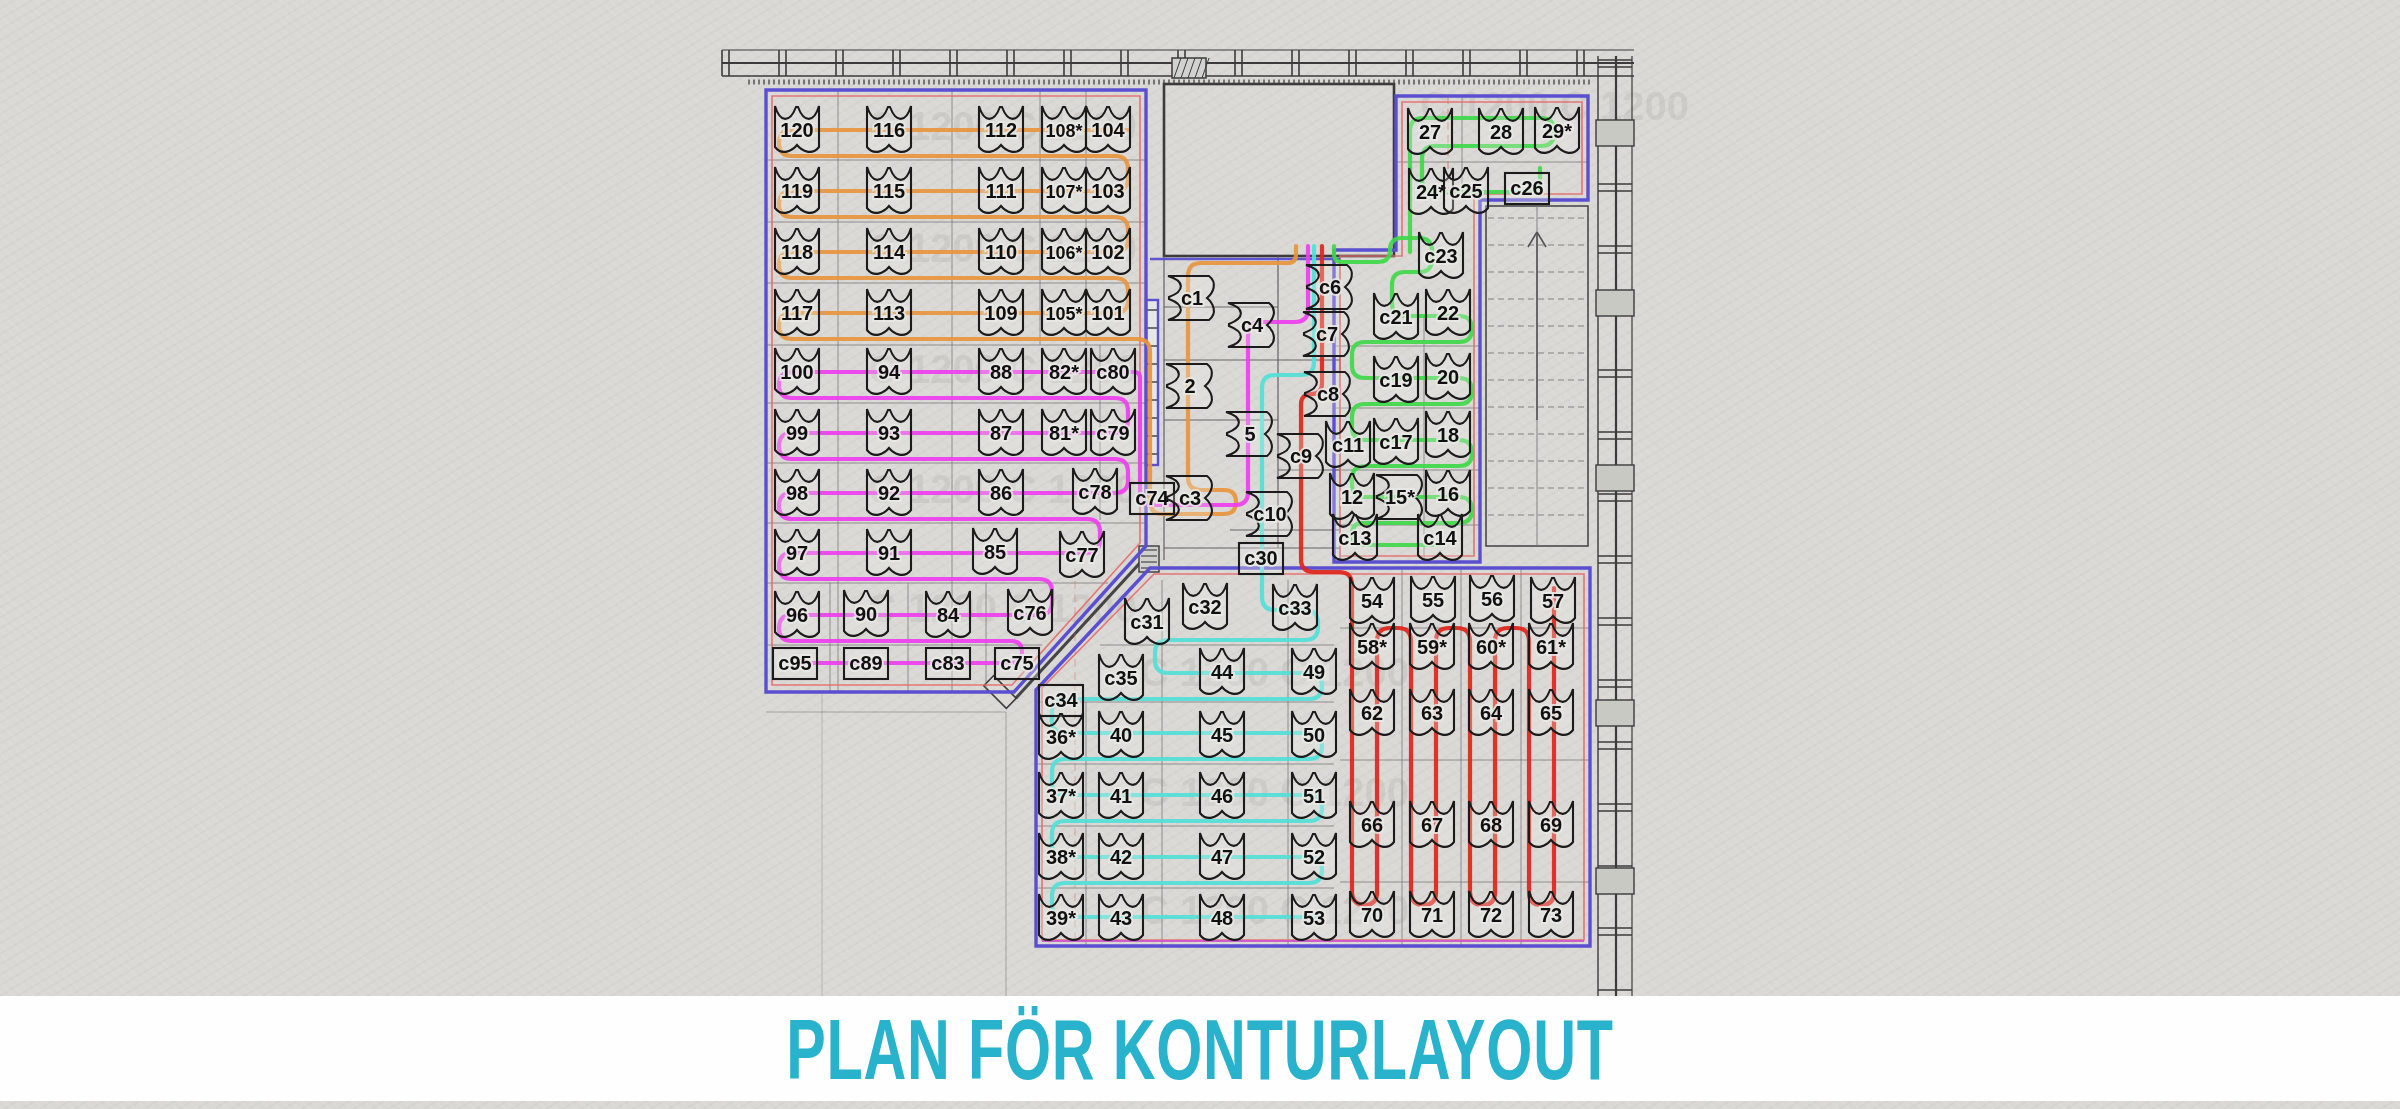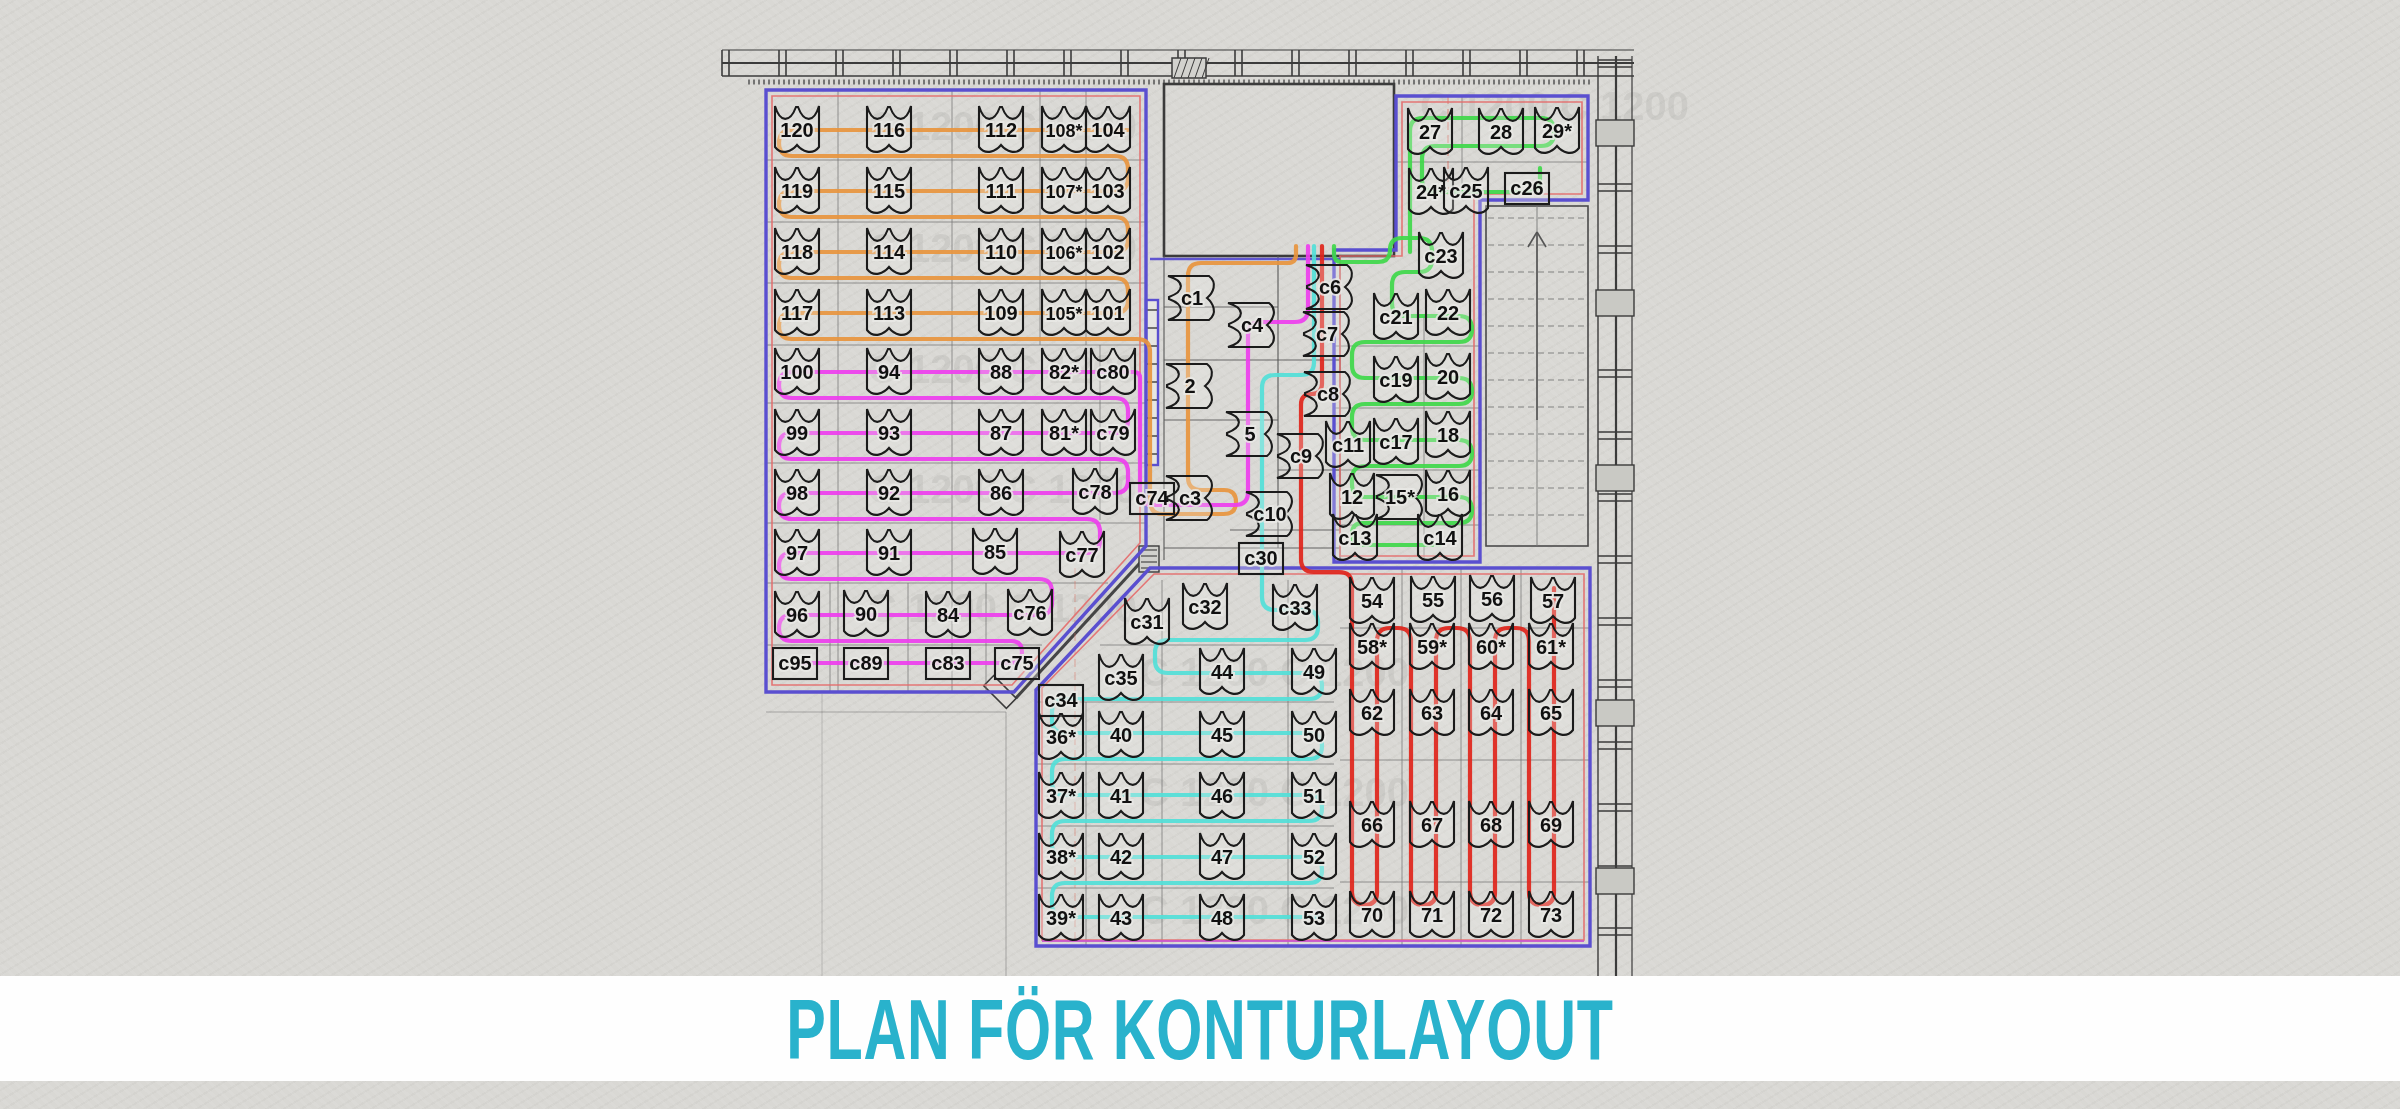--- a/index.html
+++ b/index.html
@@ -4,21 +4,21 @@
 <style>
   html,body{margin:0;padding:0;}
   body{background:#cfcecb;font-family:"Liberation Sans",sans-serif;}
   #stage{position:relative;width:2400px;height:1109px;overflow:hidden;
     background-color:#d9d8d4;
     background-image:
       repeating-linear-gradient(43deg, rgba(255,255,255,.06) 0 3px, rgba(0,0,0,0) 3px 7px),
       repeating-linear-gradient(-31deg, rgba(120,118,112,.05) 0 2px, rgba(0,0,0,0) 2px 9px);
   }
   #plan-svg{position:absolute;left:0;top:0;}
-  #title-band{position:absolute;left:0;top:976px;width:2400px;height:105px;background:#fefefe;}
+  #title-band{position:absolute;left:0;top:996px;width:2400px;height:105px;background:#fefefe;}
   #page-title{
     width:100%;text-align:center;
     font-weight:bold;font-size:76px;letter-spacing:1px;
     transform:scale(.78,1.12);transform-origin:50% 50%;
     margin-top:10px;white-space:nowrap;
   }
   text.seat-label{font-family:"Liberation Sans",sans-serif;font-weight:bold;
     paint-order:stroke;stroke:rgba(233,233,229,.85);stroke-width:4px;fill:#101010;}
   text.ghost{font-family:"Liberation Sans",sans-serif;font-weight:bold;fill:#8a8a86;opacity:.16;}
 </style>

